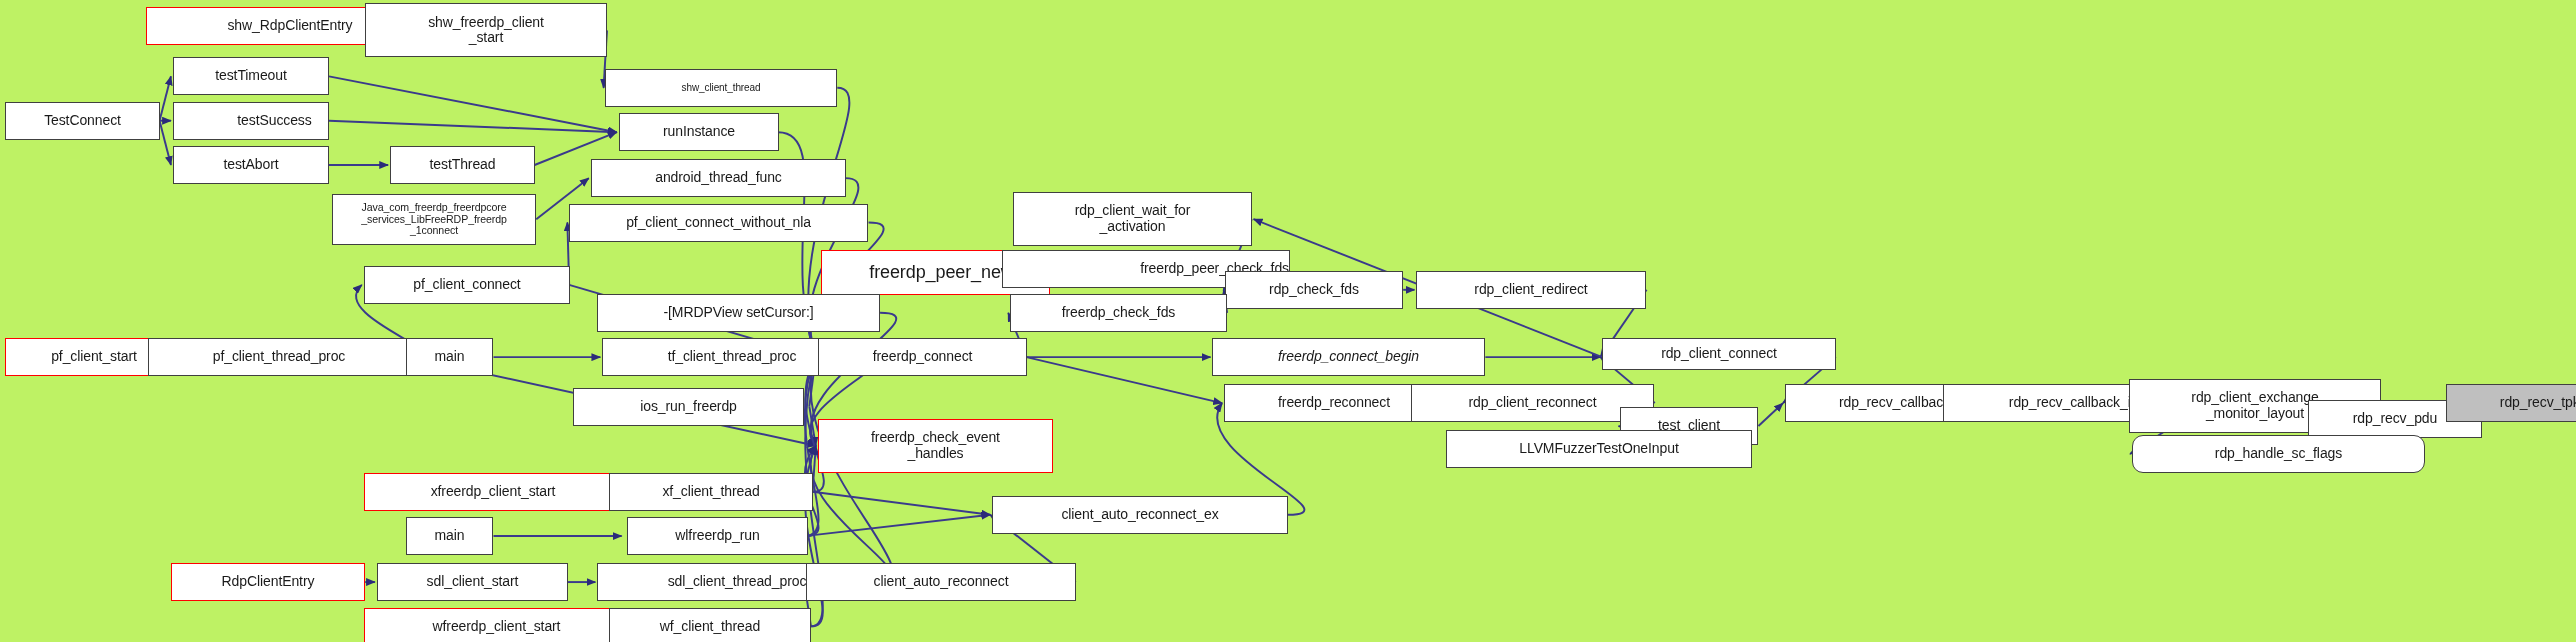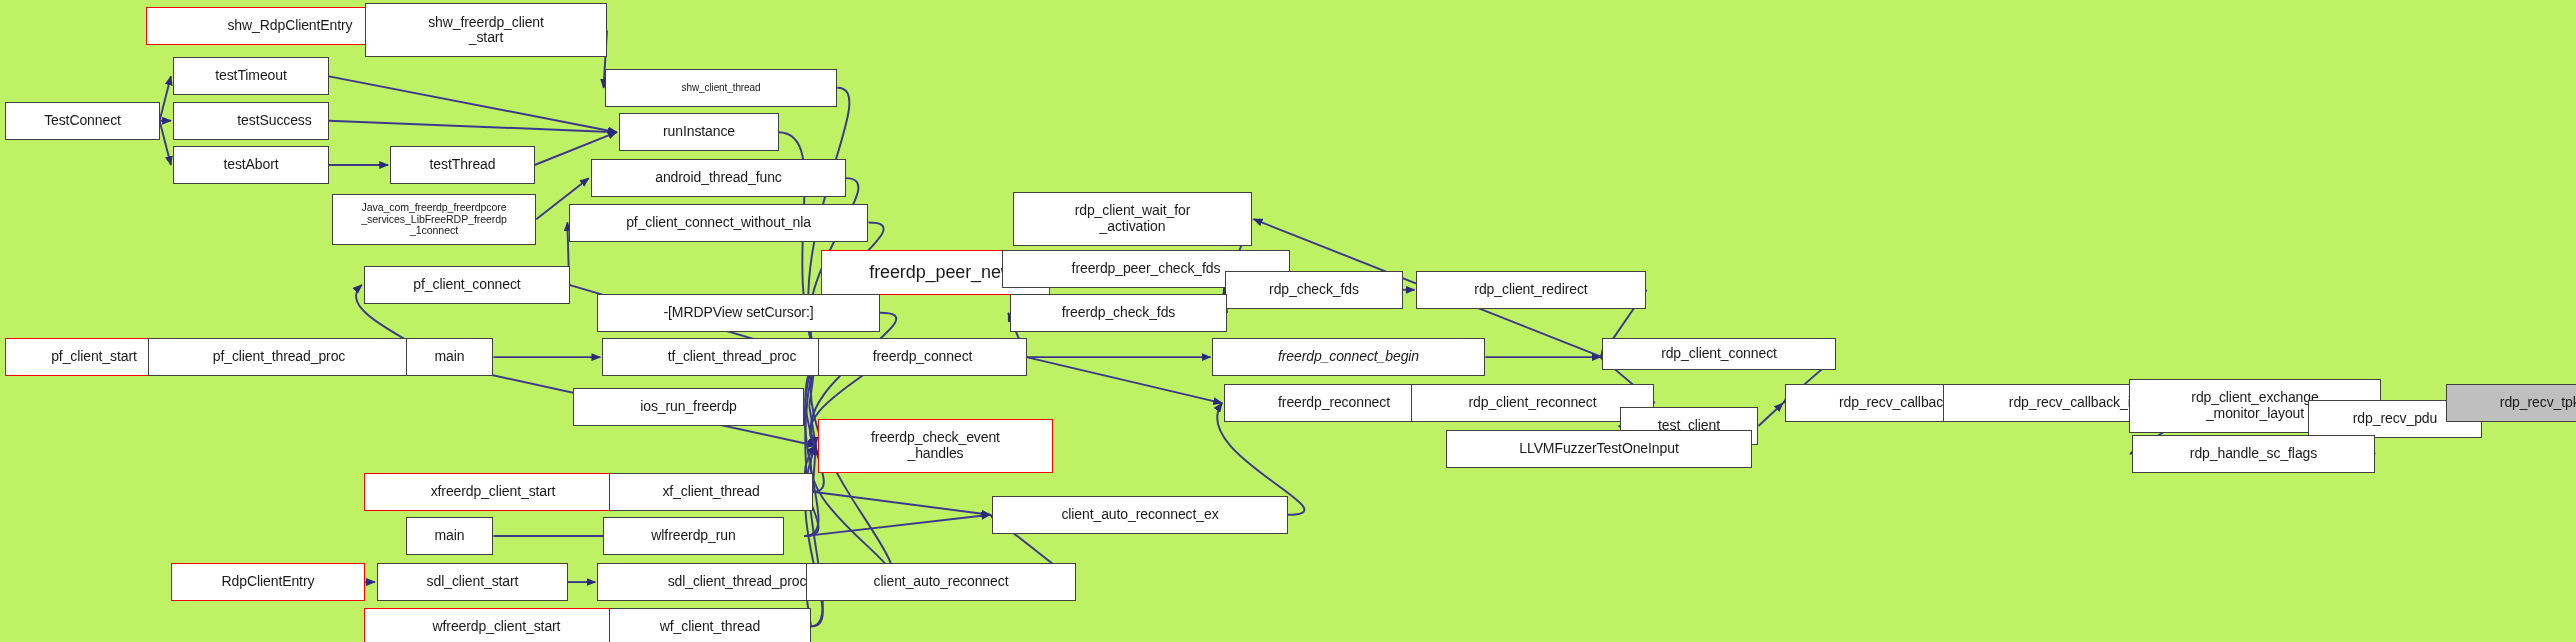--- a/index.html
+++ b/index.html
@@ -123,21 +123,21 @@
       <div class="node" style="left: 173px; top: 146px; width: 156px; height: 38px; font-size: 14px;"><span>testAbort</span></div>
       <div class="node" style="left: 390px; top: 146px; width: 145px; height: 38px; font-size: 14px;"><span>testThread</span></div>
       <div class="node" style="left: 591px; top: 159px; width: 255px; height: 38px; font-size: 14px;"><span>android_thread_func</span></div>
       <div class="node" style="left: 332px; top: 194px; width: 204px; height: 51px; font-size: 10.6px;"><span>Java_com_freerdp_freerdpcore
 _services_LibFreeRDP_freerdp
 _1connect</span></div>
       <div class="node" style="left: 1013px; top: 192px; width: 239px; height: 54px; font-size: 14px;"><span>rdp_client_wait_for
 _activation</span></div>
       <div class="node" style="left: 569px; top: 204px; width: 299px; height: 38px; font-size: 14px;"><span>pf_client_connect_without_nla</span></div>
       <div class="node red" style="left: 821px; top: 250px; width: 229px; height: 45px; font-size: 18px; padding-left: 12px;"><span>freerdp_peer_new</span></div>
-      <div class="node" style="left: 1002px; top: 250px; width: 288px; height: 38px; font-size: 14px;"><span>freerdp_peer_check_fds</span></div>
+      <div class="node" style="left: 1002px; top: 250px; width: 288px; height: 38px; font-size: 14px; justify-content: flex-end;"><span>freerdp_peer_check_fds</span></div>
       <div class="node" style="left: 1225px; top: 271px; width: 178px; height: 38px; font-size: 14px;"><span>rdp_check_fds</span></div>
       <div class="node" style="left: 1416px; top: 271px; width: 230px; height: 38px; font-size: 14px;"><span>rdp_client_redirect</span></div>
       <div class="node" style="left: 364px; top: 266px; width: 206px; height: 38px; font-size: 14px;"><span>pf_client_connect</span></div>
       <div class="node" style="left: 597px; top: 294px; width: 283px; height: 38px; font-size: 14px;"><span>-[MRDPView setCursor:]</span></div>
       <div class="node" style="left: 1010px; top: 294px; width: 217px; height: 38px; font-size: 14px;"><span>freerdp_check_fds</span></div>
       <div class="node red" style="left: 5px; top: 338px; width: 178px; height: 38px; font-size: 14px;"><span>pf_client_start</span></div>
       <div class="node" style="left: 148px; top: 338px; width: 262px; height: 38px; font-size: 14px;"><span>pf_client_thread_proc</span></div>
       <div class="node" style="left: 406px; top: 338px; width: 87px; height: 38px; font-size: 14px;"><span>main</span></div>
       <div class="node" style="left: 602px; top: 338px; width: 260px; height: 38px; font-size: 14px;"><span>tf_client_thread_proc</span></div>
       <div class="node" style="left: 818px; top: 338px; width: 209px; height: 38px; font-size: 14px;"><span>freerdp_connect</span></div>
@@ -153,23 +153,23 @@
       <div class="node" style="left: 1224px; top: 384px; width: 220px; height: 38px; font-size: 14px;"><span>freerdp_reconnect</span></div>
       <div class="node" style="left: 1411px; top: 384px; width: 243px; height: 38px; font-size: 14px; text-align: center;"><span>rdp_client_reconnect</span></div>
       <div class="node" style="left: 1620px; top: 407px; width: 138px; height: 38px; font-size: 14px;"><span>test_client</span></div>
       <div class="node red" style="left: 818px; top: 419px; width: 235px; height: 54px; font-size: 14px;"><span>freerdp_check_event
 _handles</span></div>
       <div class="node" style="left: 1446px; top: 430px; width: 306px; height: 38px; font-size: 14px;"><span>LLVMFuzzerTestOneInput</span></div>
       <div class="node red" style="left: 364px; top: 473px; width: 258px; height: 38px; font-size: 14px;"><span>xfreerdp_client_start</span></div>
       <div class="node" style="left: 609px; top: 473px; width: 204px; height: 38px; font-size: 14px;"><span>xf_client_thread</span></div>
       <div class="node" style="left: 992px; top: 496px; width: 296px; height: 38px; font-size: 14px;"><span>client_auto_reconnect_ex</span></div>
       <div class="node" style="left: 406px; top: 517px; width: 87px; height: 38px; font-size: 14px;"><span>main</span></div>
-      <div class="node" style="left: 603px; top: 517px; width: 181px; height: 38px; font-size: 14px;"><span>wlfreerdp_run</span></div>
+      <div class="node" style="left: 627px; top: 517px; width: 181px; height: 38px; font-size: 14px;"><span>wlfreerdp_run</span></div>
       <div class="node red" style="left: 171px; top: 563px; width: 194px; height: 38px; font-size: 14px;"><span>RdpClientEntry</span></div>
       <div class="node" style="left: 377px; top: 563px; width: 191px; height: 38px; font-size: 14px;"><span>sdl_client_start</span></div>
       <div class="node" style="left: 597px; top: 563px; width: 280px; height: 38px; font-size: 14px;"><span>sdl_client_thread_proc</span></div>
       <div class="node" style="left: 806px; top: 563px; width: 270px; height: 38px; font-size: 14px;"><span>client_auto_reconnect</span></div>
       <div class="node red" style="left: 364px; top: 608px; width: 265px; height: 38px; font-size: 14px;"><span>wfreerdp_client_start</span></div>
       <div class="node" style="left: 609px; top: 608px; width: 202px; height: 38px; font-size: 14px;"><span>wf_client_thread</span></div>
-      <div class="node" style="left: 2132px; top: 435px; width: 243px; height: 38px; font-size: 14px;"><span>rdp_handle_sc_flags</span></div>
+      <div class="node" style="left: 2132px; top: 435px; width: 293px; height: 38px; font-size: 14px; border-radius: 11px;"><span>rdp_handle_sc_flags</span></div>
     </div>
 </div>
 
 
 </body></html>

